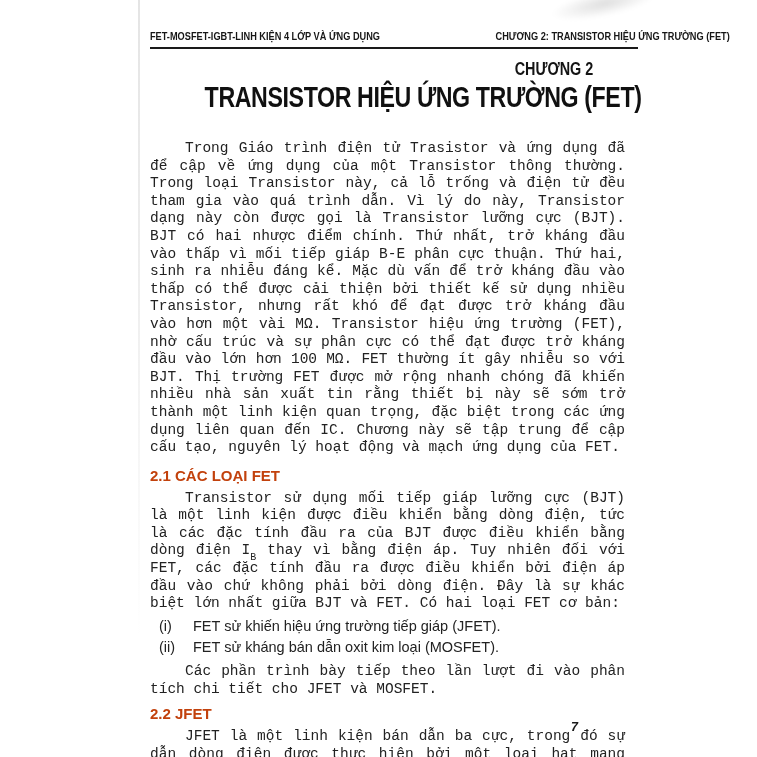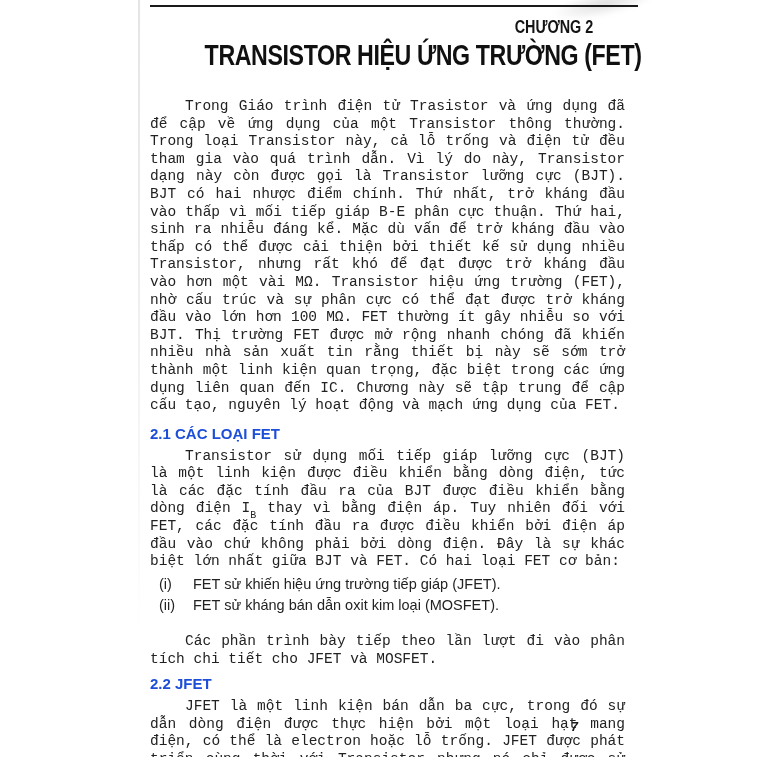--- a/index.html
+++ b/index.html
@@ -26,43 +26,47 @@
   .cond-right { display:inline-block; transform:scaleX(0.80); transform-origin:right center; }
   .cond-center{ display:inline-block; transform:scaleX(0.80); transform-origin:center; white-space:nowrap; }
   .header-rule { width:488px; height:2px; background:#1a1a1a; margin-top:5px; }
 
   .chapter-label { margin-top:10px; text-align:right; padding-right:32px; font-size:18px; font-weight:bold; color:#141414; }
   .doc-title { margin-top:1px; text-align:center; padding-right:36px; font-size:29px; font-weight:bold; color:#101010; letter-spacing:-0.5px; }
 
   .body-par { font-size:14.5px; line-height:17.6px; text-align:justify; margin:0; color:#222; }
   .indent { text-indent:35px;font-family:Liberation Mono, monospace; }
   .p1 { margin-top:26px; }
-  .section-heading { font-size:15px; font-weight:bold; margin:0; color:#1d4ed8; }
+  .section-heading { font-size:15px; font-weight:bold; margin:0; color:#c2410c; }
   .h21 { margin-top:10px; }
   .p2 { margin-top:6px; }
   .fet-list { margin-top:5px; }
   .list-item { display:flex; margin-top:4px; font-size:14.5px; line-height:17.6px; color:#222; }
   .list-marker { flex:none; width:34px; padding-left:9px; box-sizing:content-box; }
   .list-text { flex:1; }
-  .closing { margin-top:18px; }
+  .closing { margin-top:6px; }
   .h22 { margin-top:7px; }
   .p3 { margin-top:6px; }
   sub.ib { font-size:10px; line-height:0; position:relative; top:2px; }
   .page-number { position:absolute; left:571px; top:720px; font-size:12.5px; font-weight:bold; font-style:italic; color:#1a1a1a; }
 </style>
 </head>
 <body>
 
 <div class="page">
 
   <div class="fold-line"></div>
   <div class="corner-shadow"></div>
 
   <div class="content">
 
+    <div class="header-row">
+      <span class="header-item"><span class="cond-left">FET-MOSFET-IGBT-LINH KIỆN 4 LỚP VÀ ỨNG DỤNG</span></span>
+      <span class="header-item"><span class="cond-right">CHƯƠNG 2: TRANSISTOR HIỆU ỨNG TRƯỜNG (FET)</span></span>
+    </div>
     <div class="header-rule"></div>
 
     <div class="chapter-label"><span class="cond-right">CHƯƠNG 2</span></div>
 
     <div class="doc-title"><span class="cond-center">TRANSISTOR HIỆU ỨNG TRƯỜNG (FET)</span></div>
 
     <p class="body-par indent p1">Trong Giáo trình điện tử Trasistor và ứng dụng đã để cập về ứng dụng của một Transistor thông thường. Trong loại Transistor này, cả lỗ trống và điện tử đều tham gia vào quá trình dẫn. Vì lý do này, Transistor dạng này còn được gọi là Transistor lưỡng cực (BJT). BJT có hai nhược điểm chính. Thứ nhất, trở kháng đầu vào thấp vì mối tiếp giáp B-E phân cực thuận. Thứ hai, sinh ra nhiễu đáng kể. Mặc dù vấn để trở kháng đầu vào thấp có thể được cải thiện bởi thiết kế sử dụng nhiều Transistor, nhưng rất khó để đạt được trở kháng đầu vào hơn một vài MΩ. Transistor hiệu ứng trường (FET), nhờ cấu trúc và sự phân cực có thể đạt được trở kháng đầu vào lớn hơn 100 MΩ. FET thường ít gây nhiễu so với BJT. Thị trường FET được mở rộng nhanh chóng đã khiến nhiều nhà sản xuất tin rằng thiết bị này sẽ sớm trở thành một linh kiện quan trọng, đặc biệt trong các ứng dụng liên quan đến IC. Chương này sẽ tập trung để cập cấu tạo, nguyên lý hoạt động và mạch ứng dụng của FET.</p>
 
     <p class="section-heading h21">2.1 CÁC LOẠI FET</p>
 

